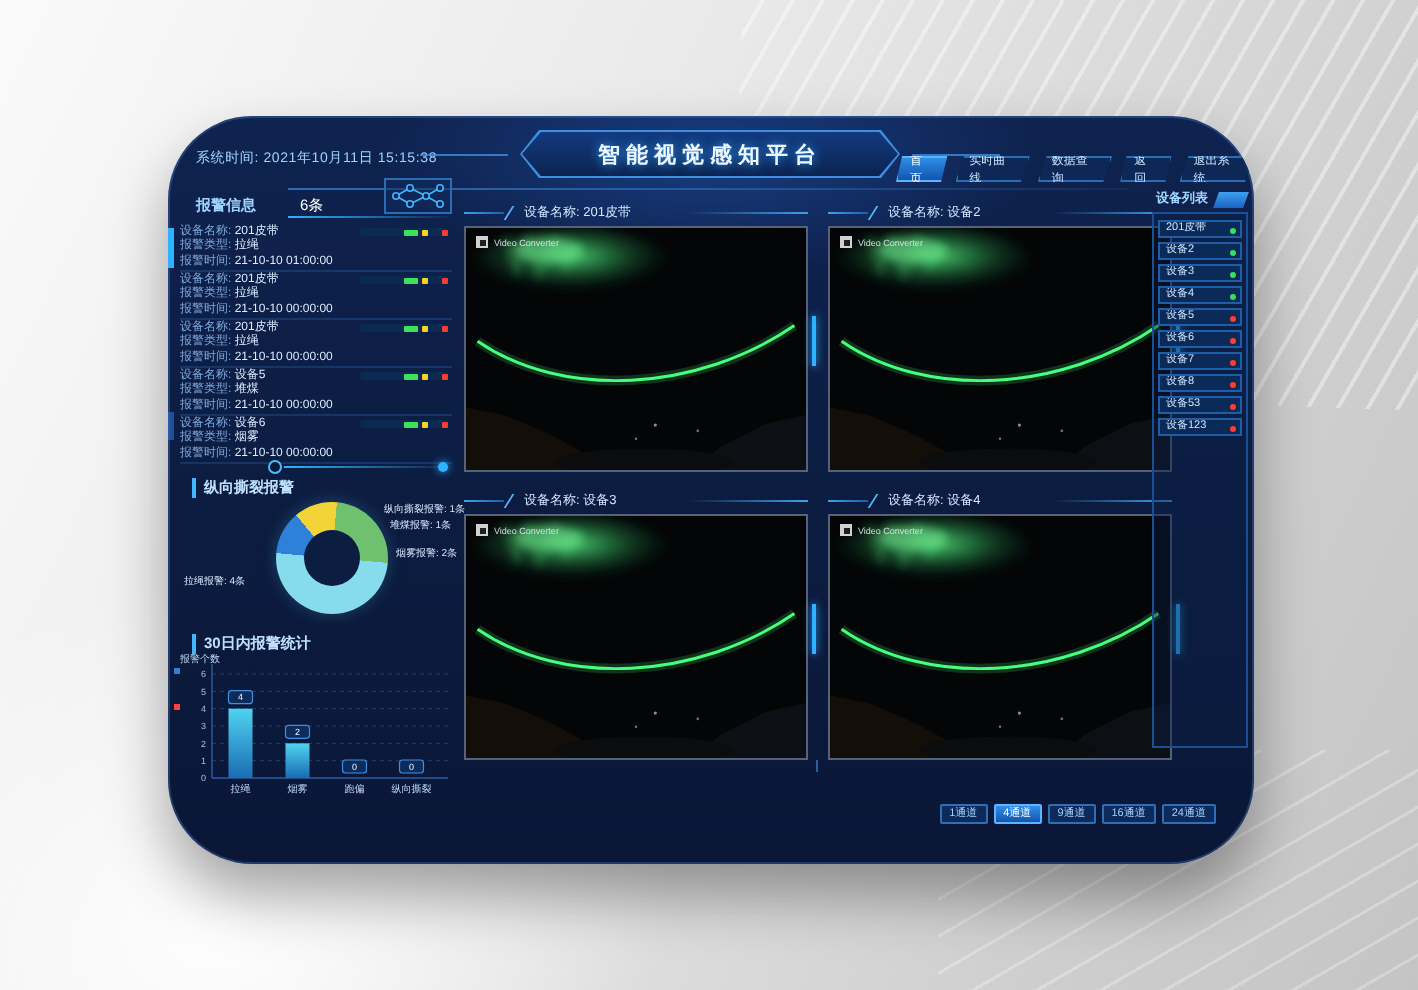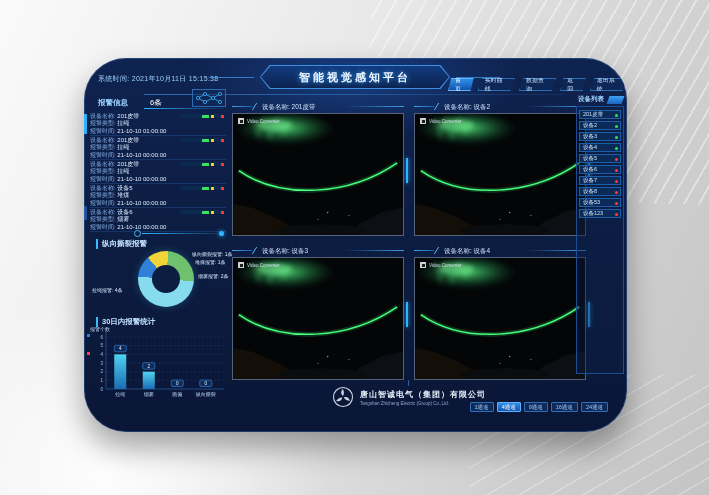--- a/index.html
+++ b/index.html
@@ -450,34 +450,20 @@
     <i class="dev-dot" style="background: rgb(255, 60, 48);"></i>
   </div>
 
   <div class="dev-row">
     <span class="dev-name">设备123</span>
     <i class="dev-dot" style="background: rgb(255, 60, 48);"></i>
   </div>
 </div>
 
   <div class="abs connector"></div>
-  <div class="abs company">
-    <svg width="22" height="22" viewBox="0 0 24 24">
-      <circle cx="12" cy="12" r="10.4" fill="none" stroke="#c9d6e4" stroke-width="1.2"></circle>
-      <g fill="#c9d6e4">
-        <path d="M12 11 C9.5 9.4 9.2 5.6 12 3.4 C13 6 13.6 8.4 12 11 Z"></path>
-        <path d="M12 11 C9.5 9.4 9.2 5.6 12 3.4 C13 6 13.6 8.4 12 11 Z" transform="rotate(120 12 12)"></path>
-        <path d="M12 11 C9.5 9.4 9.2 5.6 12 3.4 C13 6 13.6 8.4 12 11 Z" transform="rotate(240 12 12)"></path>
-      </g>
-    </svg>
-    <div>
-      <div class="cn">唐山智诚电气（集团）有限公司</div>
-      <div class="en">Tangshan Zhicheng Electric (Group) Co.,Ltd.</div>
-    </div>
-  </div>
   <div class="abs channels" id="channels">
       <div class="ch-btn">1通道</div>
       <div class="ch-btn active">4通道</div>
       <div class="ch-btn">9通道</div>
       <div class="ch-btn">16通道</div>
       <div class="ch-btn">24通道</div>
     </div>
 
   <div class="abs edge1"></div>
   <div class="abs edge2"></div>

